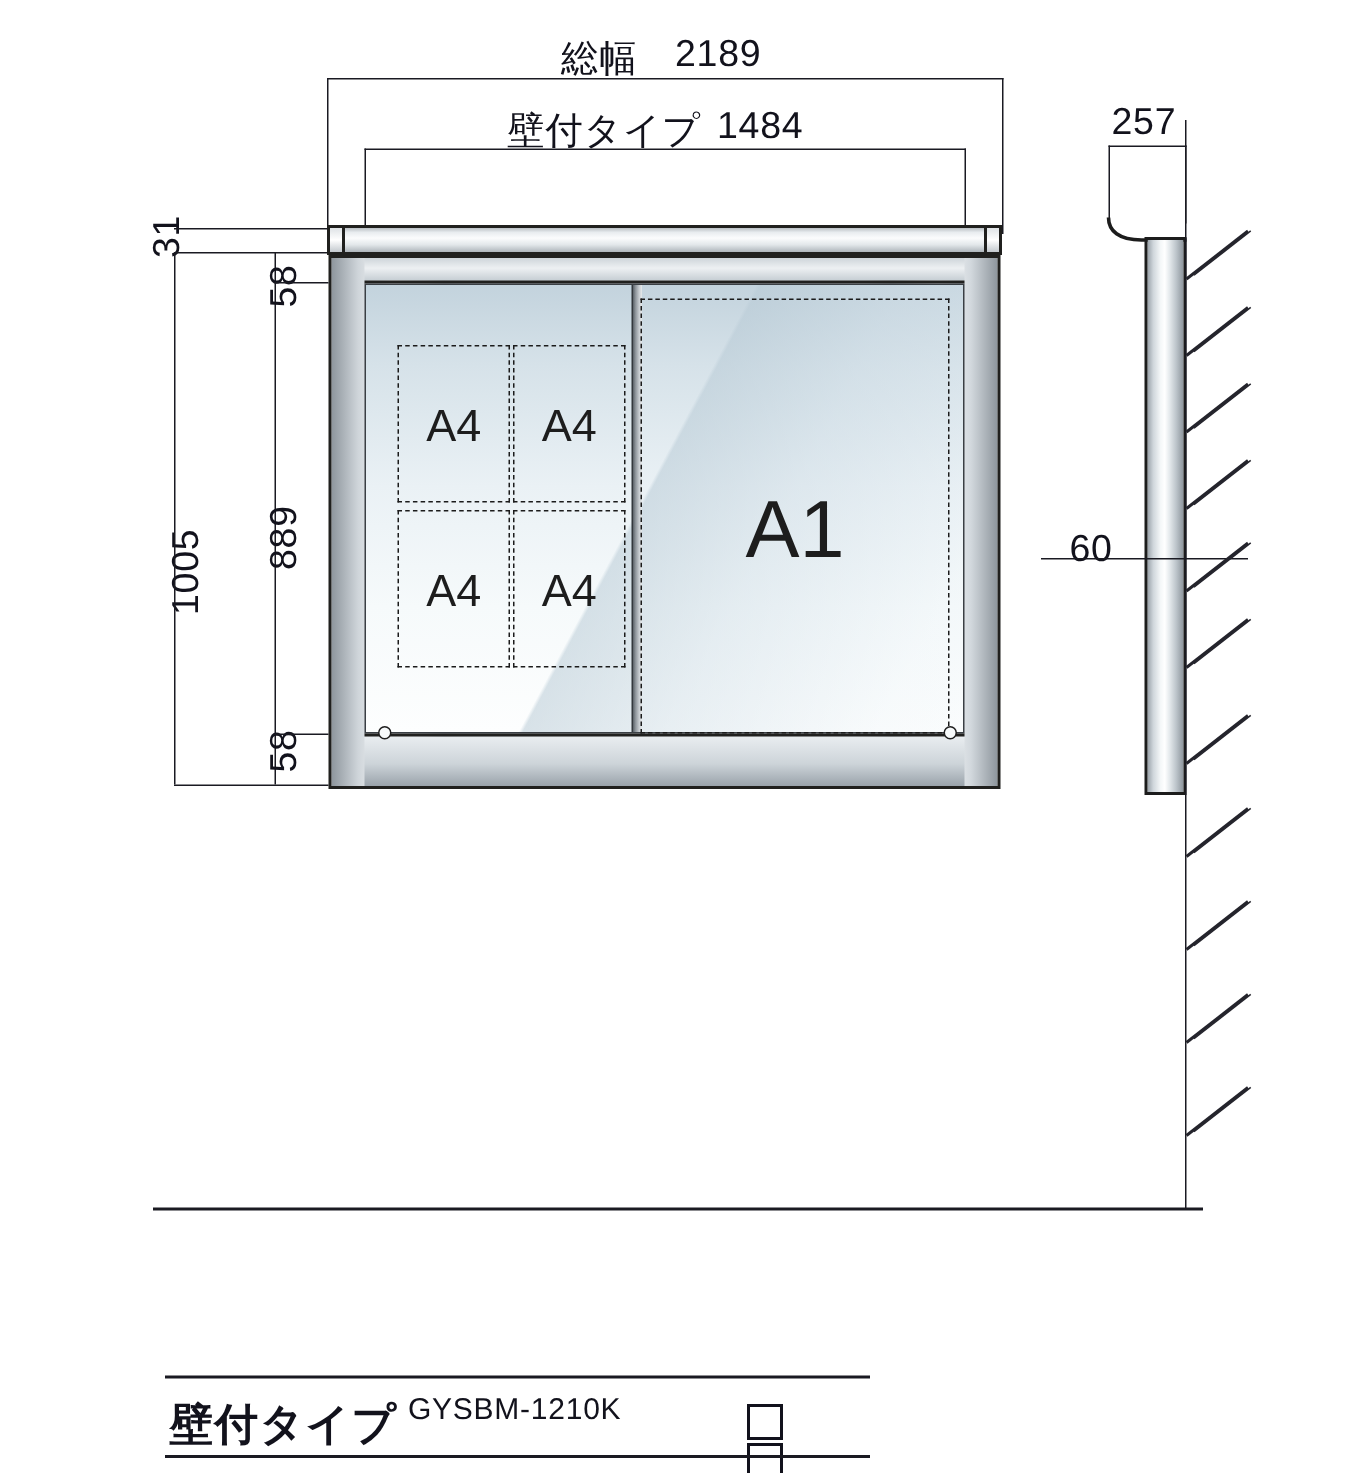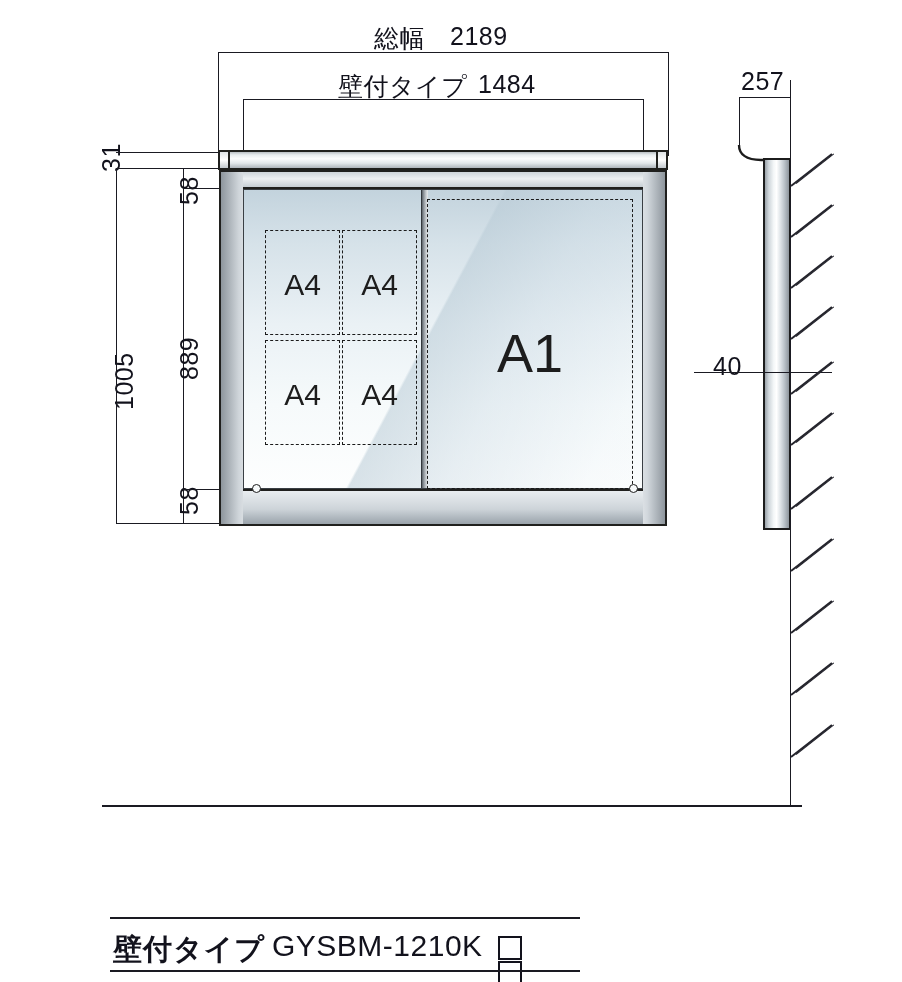--- a/index.html
+++ b/index.html
@@ -171,21 +171,21 @@
     position: absolute;
     white-space: nowrap;
     color: #12121c;
   }
   .cap-jp {
     font-weight: bold;
     font-size: 29px;
     letter-spacing: 1px;
   }
   .cap-code {
-    font-size: 30px;
+    font-size: 20px;
     letter-spacing: 0.5px;
   }
   .cap-sq {
     display: inline-block;
     width: 24px;
     height: 24px;
     border: 2.5px solid #12121c;
     box-sizing: border-box;
     vertical-align: -3px;
     margin-left: 3px;
@@ -272,21 +272,21 @@
     <div class="line hline" style="left:739px; top:97px; width:52px;"></div>
     <div class="line vline" style="left:739px; top:97px; height:52px;"></div>
     <div class="line vline" style="left:790px; top:97px; height:52px;"></div>
 
     <svg class="side-hood-curve" style="left:730px; top:140px; width:70px; height:30px;" width="70" height="30" viewBox="0 0 70 30">
       <path d="M 9 5 C 9 14, 16 20, 31 20 L 61 20" fill="none" stroke="#1c1c1c" stroke-width="2.4"></path>
     </svg>
 
     <div class="side-panel" style="left:763px; top:158px; width:28px; height:372px;"></div>
 
-    <div class="dim-text" style="left:713px; top:352px;">40</div>
+    <div class="dim-text" style="left:713px; top:352px;">60</div>
     <div class="line hline" style="left:694px; top:372px; width:138px;"></div>
 
     <div class="wall-line" style="left:790px; top:80px; height:726px;"></div>
 
     <div class="hatch" style="left:791px; top:185px; width:52px; transform:rotate(-38deg);"></div>
     <div class="hatch2" style="left:796px; top:183px; width:48px; transform:rotate(-38deg);"></div>
 
     <div class="hatch" style="left:791px; top:236px; width:52px; transform:rotate(-38deg);"></div>
     <div class="hatch2" style="left:796px; top:234px; width:48px; transform:rotate(-38deg);"></div>
 

